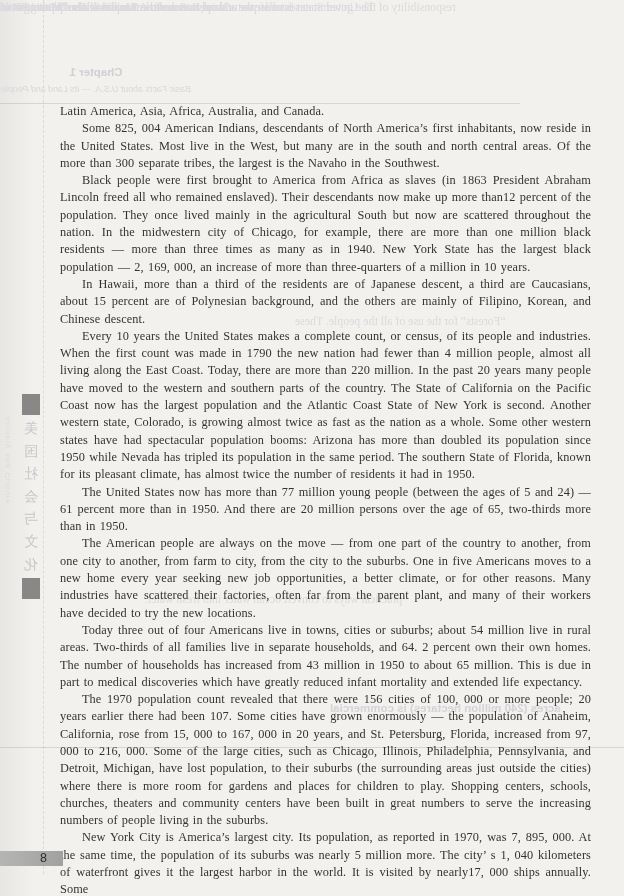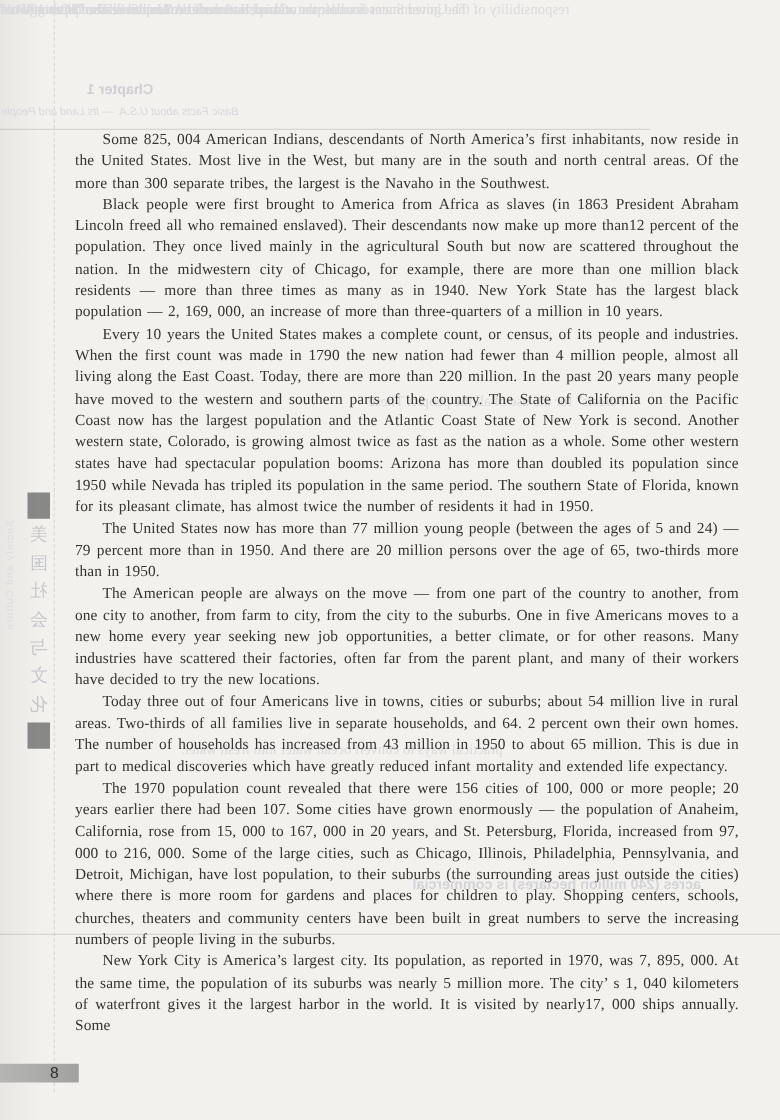--- a/index.html
+++ b/index.html
@@ -123,24 +123,26 @@
     <span>社</span>
     <span>会</span>
     <span>与</span>
     <span>文</span>
     <span>化</span>
   </div>
   <div class="tab-block b2"></div>
   <div class="tab-english">Society and Culture</div>
 
   <div class="body-text">
+    <p class="no-indent">Latin America, Asia, Africa, Australia, and Canada.</p>
     <p>Some 825, 004 American Indians, descendants of North America’s first inhabitants, now reside in the United States. Most live in the West, but many are in the south and north central areas. Of the more than 300 separate tribes, the largest is the Navaho in the Southwest.</p>
     <p>Black people were first brought to America from Africa as slaves  (in 1863 President Abraham Lincoln freed all who remained enslaved). Their descendants now make up more than12 percent of the population. They once lived mainly in the agricultural South but now are scattered throughout the nation. In the midwestern city of Chicago, for example, there are more than one million black residents — more than three times as many as in 1940. New York State has the largest black population — 2, 169, 000, an increase of more than three-quarters of a million in 10 years.</p>
+    <p>In Hawaii, more than a third of the residents are of Japanese descent, a third are Caucasians, about 15 percent are of Polynesian background, and the others are mainly of Filipino, Korean, and Chinese descent.</p>
     <p>Every 10 years the United States makes a complete count, or census, of its people and industries. When the first count was made in 1790 the new nation had fewer than 4 million people, almost all living along the East Coast. Today, there are more than 220 million. In the past 20 years many people have moved to the western and southern parts of the country. The State of California on the Pacific Coast now has the largest population and the Atlantic Coast State of New York is second. Another western state, Colorado, is growing almost twice as fast as the nation as a whole. Some other western states have had spectacular population booms: Arizona has more than doubled its population since 1950 while Nevada has tripled its population in the same period. The southern State of Florida, known for its pleasant climate, has almost twice the number of residents it had in 1950.</p>
-    <p>The United States now has more than 77 million young people (between the ages of 5 and 24) — 79 percent more than in 1950. And there are 20 million persons over the age of 65, two-thirds more than in 1950.</p>
+    <p>The United States now has more than 77 million young people (between the ages of 5 and 24) — 61 percent more than in 1950. And there are 20 million persons over the age of 65, two-thirds more than in 1950.</p>
     <p>The American people are always on the move — from one part of the country to another, from one city to another, from farm to city, from the city to the suburbs. One in five Americans moves to a new home every year seeking new job opportunities, a better climate, or for other reasons. Many industries have scattered their factories, often far from the parent plant, and many of their workers have decided to try the new locations.</p>
     <p>Today three out of four Americans live in towns, cities or suburbs; about 54 million live in rural areas. Two-thirds of all families live in separate households, and 64. 2 percent own their own homes. The number of households has increased from 43 million in 1950 to about 65 million. This is due in part to medical discoveries which have greatly reduced infant mortality and extended life expectancy.</p>
     <p>The 1970 population count revealed that there were 156 cities of 100, 000 or more people; 20 years earlier there had been 107. Some cities have grown enormously — the population of Anaheim, California, rose from 15, 000 to 167, 000 in 20 years, and St. Petersburg, Florida, increased from 97, 000 to 216, 000. Some of the large cities, such as Chicago, Illinois, Philadelphia, Pennsylvania, and Detroit, Michigan, have lost population, to their suburbs  (the surrounding areas just outside the cities) where there is more room for gardens and places for children to play. Shopping centers, schools, churches, theaters and community centers have been built in great numbers to serve the increasing numbers of people living in the suburbs.</p>
     <p>New York City is America’s largest city. Its population, as reported in 1970, was 7, 895, 000. At the same time, the population of its suburbs was nearly 5 million more. The city’ s 1, 040 kilometers of waterfront gives it the largest harbor in the world. It is visited by nearly17, 000 ships annually. Some</p>
   </div>
 
   <div class="page-bar">
     <span class="num">8</span>
   </div>
 

